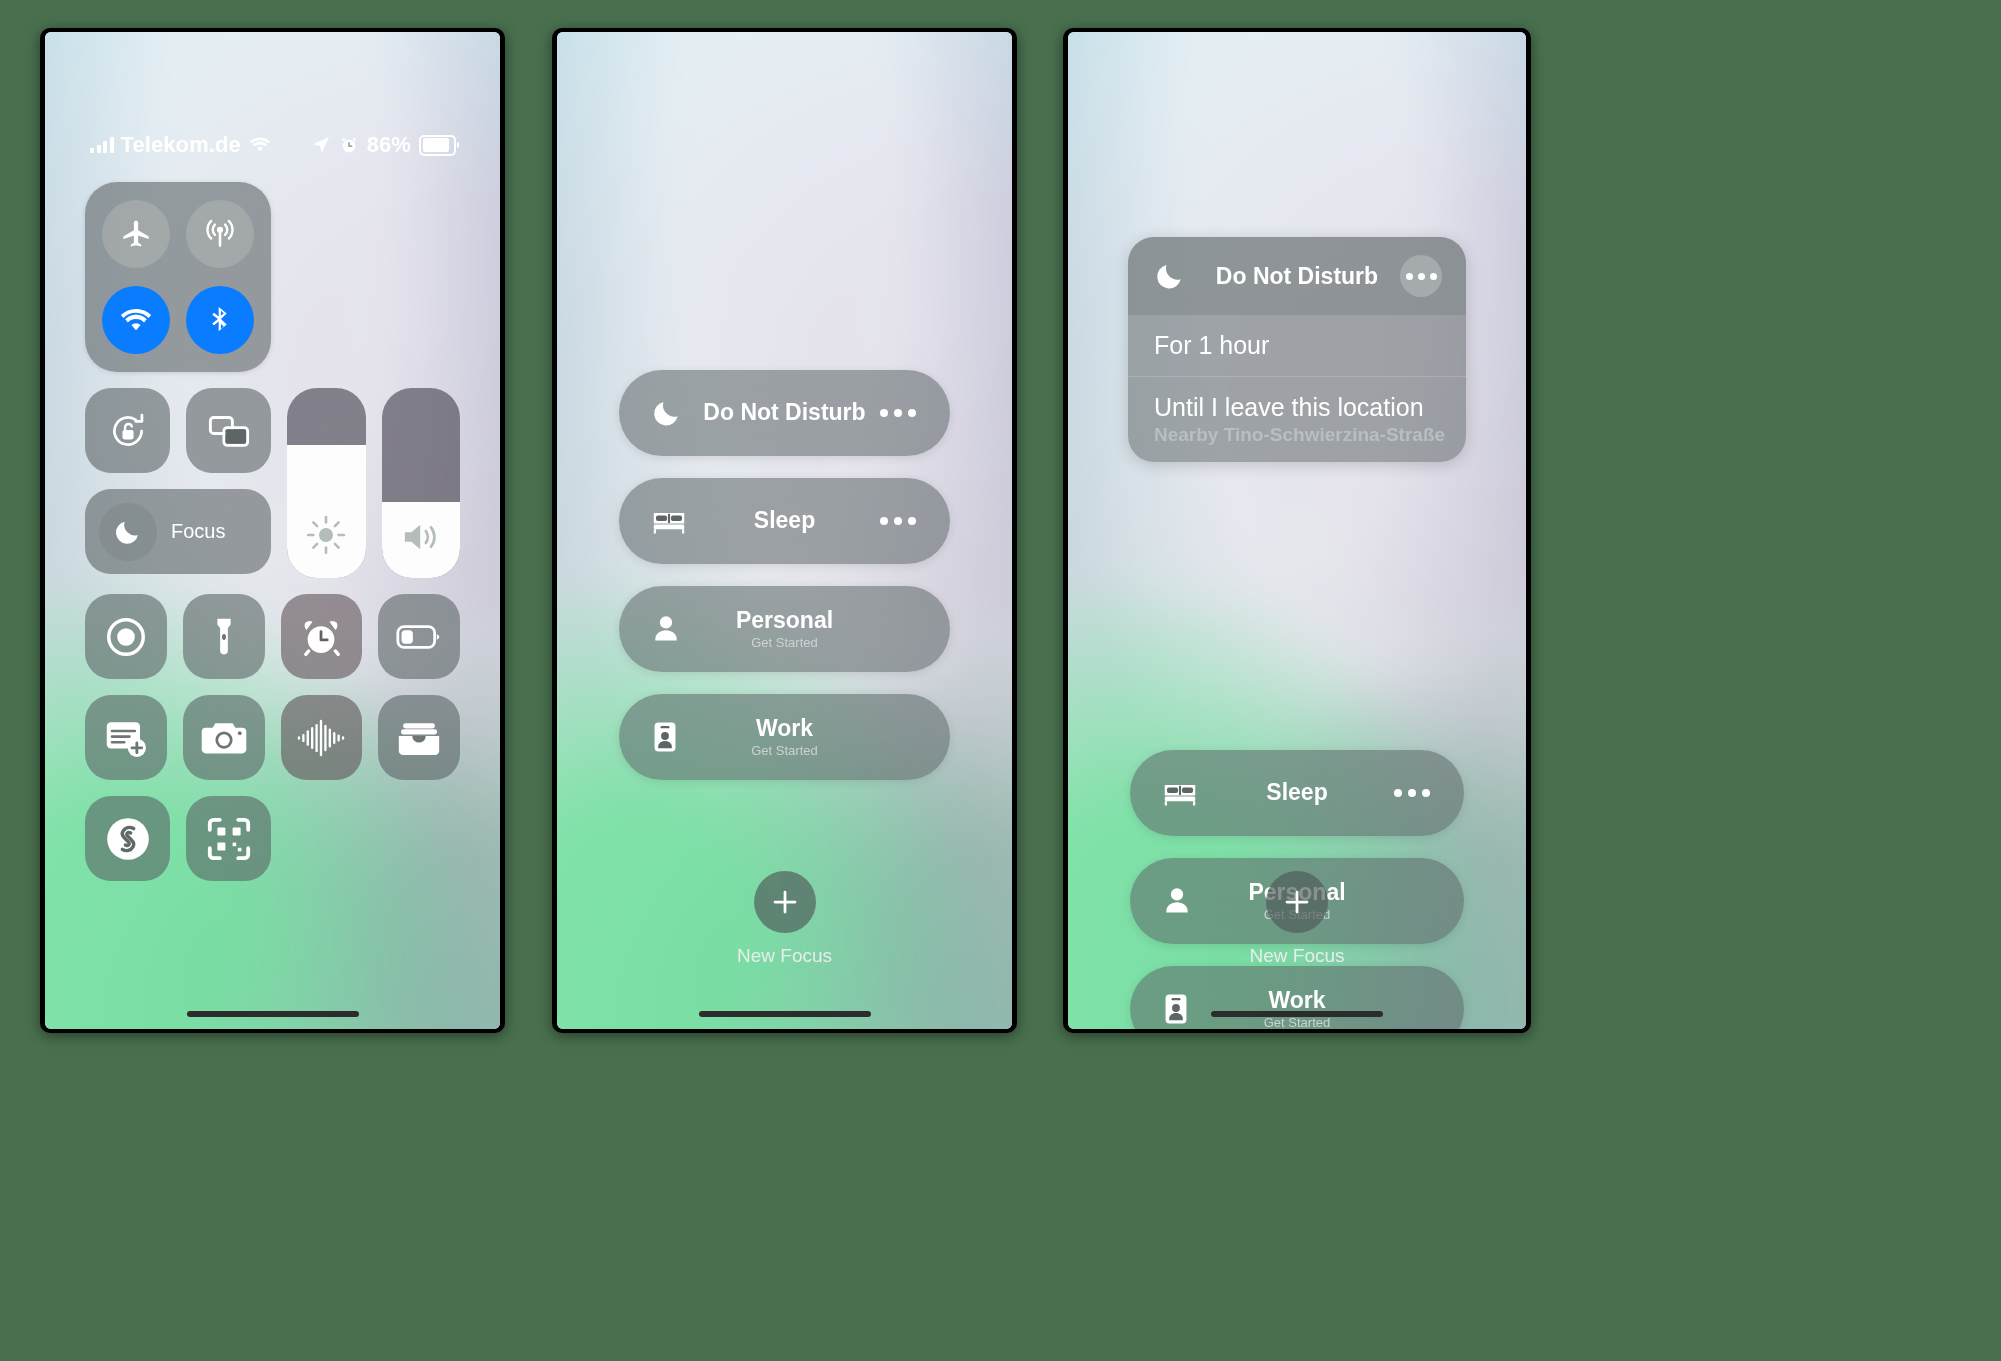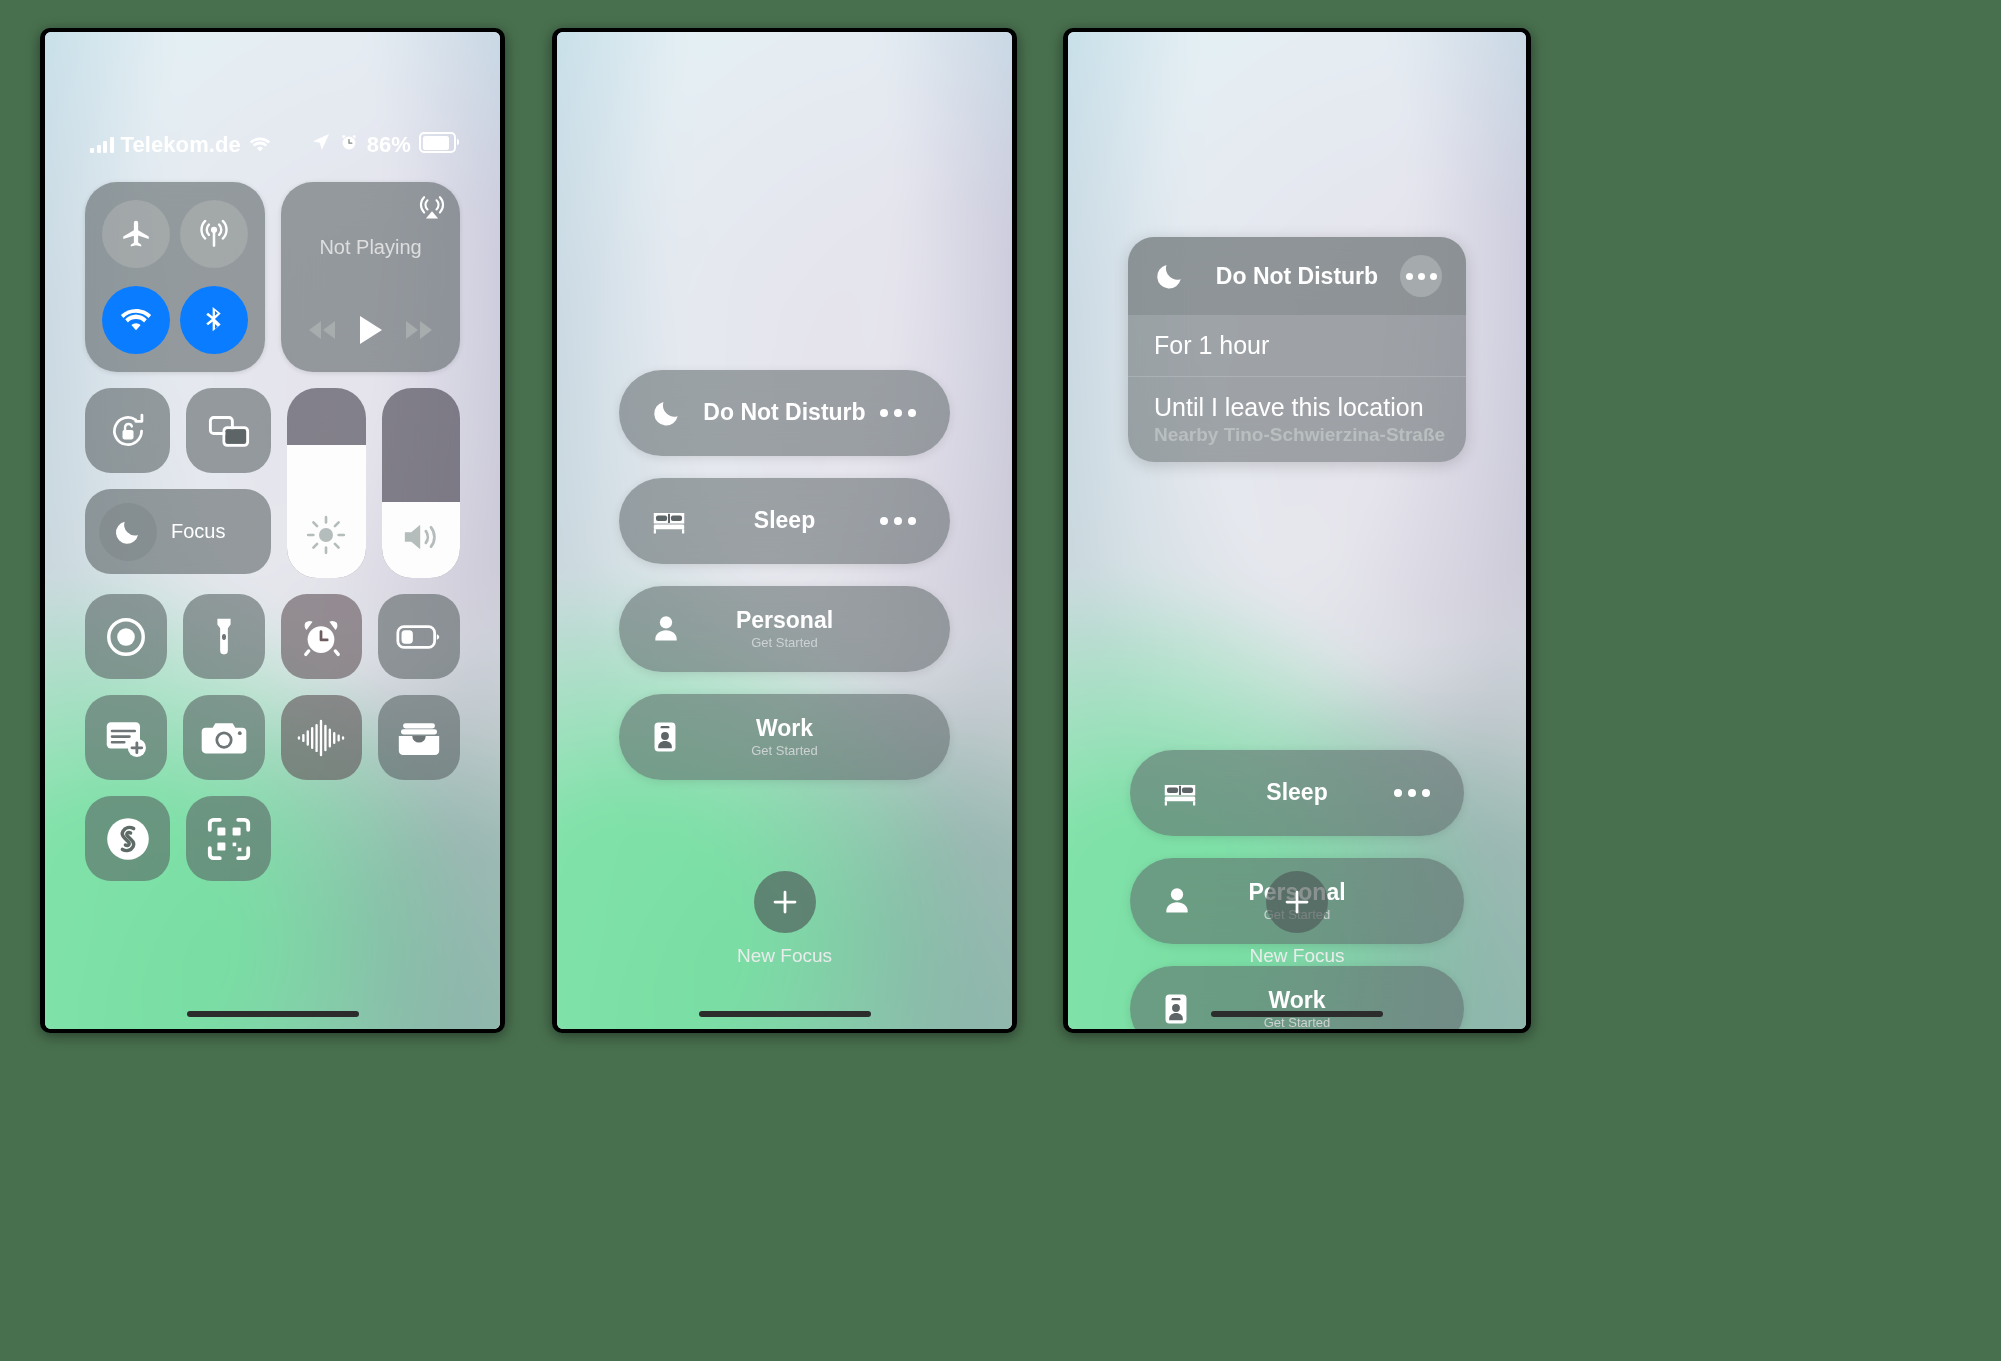--- a/index.html
+++ b/index.html
@@ -41,21 +41,21 @@
     filter:blur(16px);
   }
 
   
   .statusbar{
     position:absolute;left:0;right:0;top:96px;height:34px;
     display:flex;align-items:center;color:#fff;
     font-size:22px;font-weight:600;letter-spacing:.1px;
   }
   .sb-left{position:absolute;left:45px;display:flex;align-items:center;gap:7px;}
-  .sb-right{position:absolute;right:44px;display:flex;gap:8px;}
+  .sb-right{position:absolute;right:44px;display:flex;align-items:center;gap:8px;}
   .bars{display:flex;align-items:flex-end;gap:2.5px;height:16px;}
   .bars i{display:block;width:4px;background:#fff;border-radius:1px;}
   .bars i:nth-child(1){height:5px}.bars i:nth-child(2){height:8px}
   .bars i:nth-child(3){height:12px}.bars i:nth-child(4){height:16px}
   .battery{
     width:33px;height:17px;border:2px solid #fff;border-radius:5px;
     position:relative;display:inline-block;
   }
   .battery::after{content:"";position:absolute;right:-5px;top:5px;width:2.5px;height:6px;background:#fff;border-radius:0 2px 2px 0;}
   .battery i{position:absolute;left:1.5px;top:1.5px;bottom:1.5px;width:80%;background:#fff;border-radius:2.5px;display:block;}
@@ -241,47 +241,20 @@
             </div>
             <div class="circ on c-pos-3">
               <span>
                 <svg width="32" height="32" viewBox="0 0 24 24">
                     <path d="M11 2.2l6 5-4.3 4.1 4.3 4.1-6 5v-7.2L7.5 16 6.2 14.6l4.2-3.3-4.2-3.3L7.5 6.6l3.5 2.8zm1.7 2.9v3.7l2.1-1.9zm0 9.9v3.7l2.1-1.8z" fill="#fff"></path>
                   </svg>
               </span>
             </div>
           </div>
 
-          <div class="module m-media">
-            <span class="airplay">
-              <svg width="32" height="32" viewBox="0 0 24 24">
-                  <path d="M12 14.5l4.6 5.4H7.4z" fill="#fff"></path>
-                  <path d="M8.6 13.1a4.7 4.7 0 0 1 0-6.9M15.4 6.2a4.7 4.7 0 0 1 0 6.9" stroke="#fff" stroke-width="1.6" fill="none" stroke-linecap="round"></path>
-                  <path d="M6.1 15.3a8 8 0 0 1 0-11.4M17.9 3.9a8 8 0 0 1 0 11.4" stroke="#fff" stroke-width="1.6" fill="none" stroke-linecap="round"></path>
-                </svg>
-            </span>
-            <div class="media-title">Not Playing</div>
-            <div class="media-ctrls">
-              <span>
-                <svg width="36" height="22" viewBox="0 0 36 22">
-                    <path d="M16 2v18L4 11zM30 2v18L18 11z" fill="#a7adad"></path>
-                  </svg>
-              </span>
-              <span>
-                <svg width="28" height="32" viewBox="0 0 28 32">
-                    <path d="M3 2l22 14L3 30z" fill="#fff"></path>
-                  </svg>
-              </span>
-              <span>
-                <svg width="36" height="22" viewBox="0 0 36 22">
-                    <path d="M6 2l12 9L6 20zM20 2l12 9-12 9z" fill="#a7adad"></path>
-                  </svg>
-              </span>
-            </div>
-          </div>
         </div>
 
         <div class="cc-row" style="align-items:flex-start;">
           <div style="display:flex;flex-direction:column;gap:16px;">
             <div style="display:flex;gap:16px;">
               <div class="sq">
                 <span>
                   <svg width="44" height="44" viewBox="0 0 24 24">
                     <path d="M19.4 12a7.4 7.4 0 1 1-3.2-6.1" stroke="#fff" stroke-width="1.5" fill="none" stroke-linecap="round"></path>
                     <path d="M19.6 3.3v3.4h-3.4" stroke="#fff" stroke-width="1.5" fill="none" stroke-linecap="round" stroke-linejoin="round"></path>

